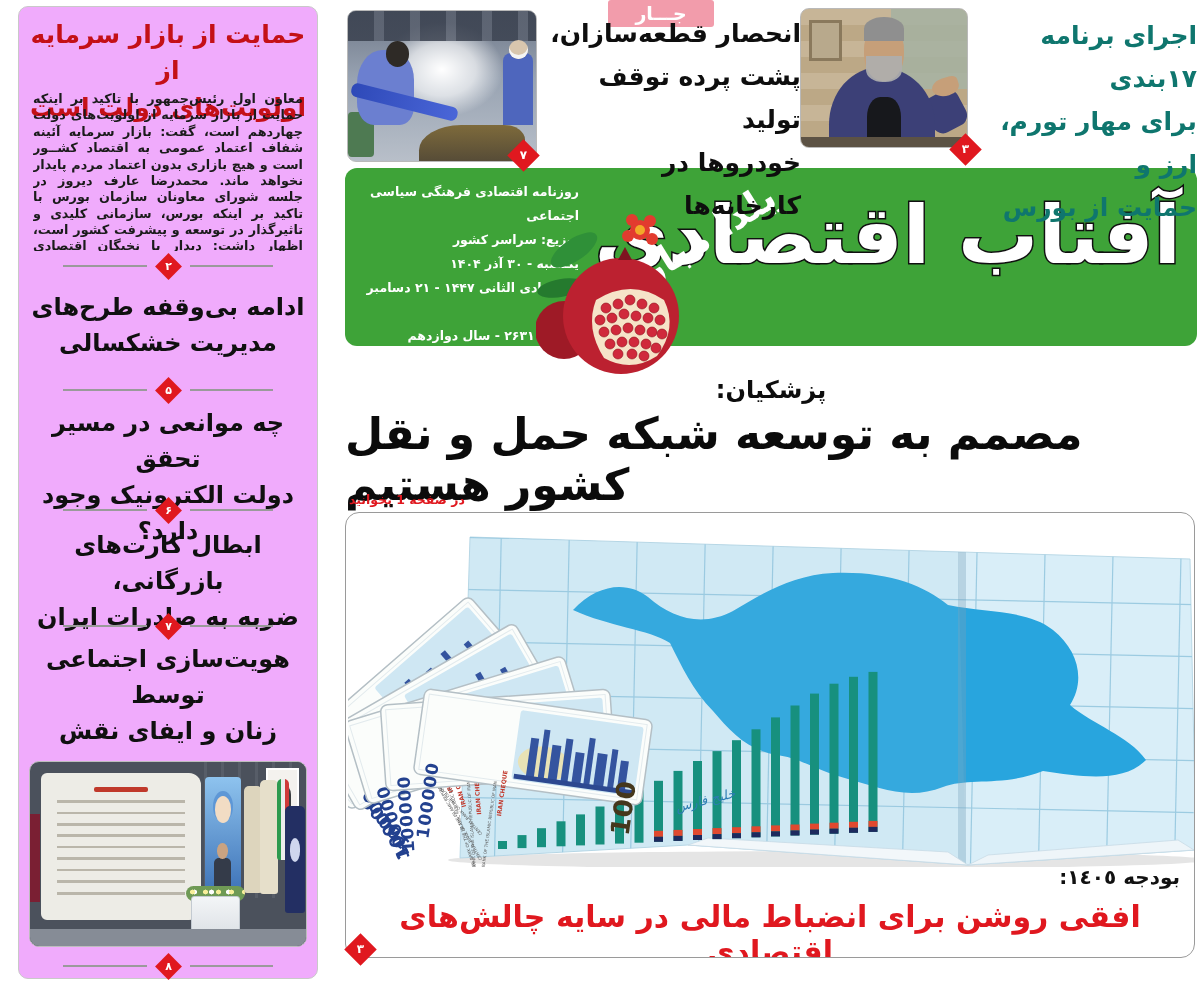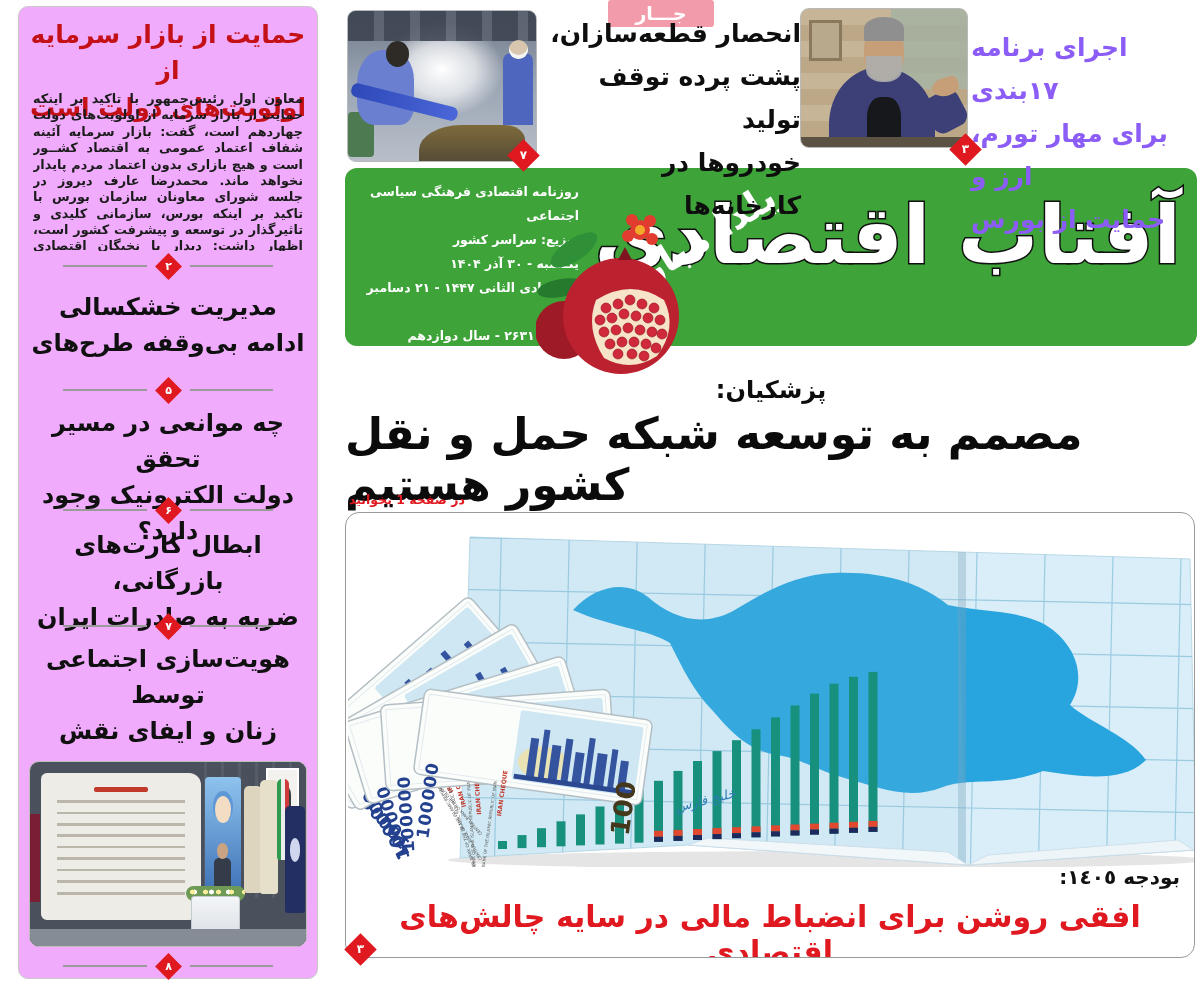--- a/index.html
+++ b/index.html
@@ -104,21 +104,21 @@
   .op-hair{position:absolute; left:38%; top:6%; width:24%; height:17%; background:#8f8f8f; border-radius:50% 50% 0 0;}
   .op-beard{position:absolute; left:39%; top:34%; width:22%; height:19%; background:#aeaeae;
     border-radius:0 0 46% 46%; opacity:.92;}
   .op-hand{position:absolute; right:5%; top:50%; width:16%; height:13%; background:#c69f79;
     border-radius:50% 30% 50% 60%; transform:rotate(-18deg);}
   .op-sleeve{position:absolute; right:2%; top:60%; width:22%; height:28%; background:#3c4077;
     border-radius:30%; transform:rotate(-28deg);}
   .op-table{position:absolute; left:0; bottom:0; width:100%; height:7%; background:#5c5244;}
 
   .top-right-head{position:absolute; left:971px; top:14px; width:226px; z-index:2;
-    font-size:25px; font-weight:800; line-height:1.72; color:#8b5cf6; text-align:left;margin-top:12px;}
+    font-size:25px; font-weight:800; line-height:1.72; color:#0f766e; text-align:right;}
 
   .pnum-float{position:absolute; width:23px; height:23px; background:var(--red);
     transform:rotate(45deg); z-index:6;}
   .pnum-float i{display:block; width:23px; height:23px; transform:rotate(-45deg); color:#fff;
     font-style:normal; font-size:12px; font-weight:700; text-align:center; line-height:23px;}
 
   
   .masthead{position:absolute; left:345px; top:168px; width:852px; height:178px;
     background:var(--green); border-radius:12px; z-index:1;}
   .mh-info{position:absolute; left:8px; top:12px; width:226px; text-align:right;
@@ -159,22 +159,22 @@
 
     <div class="divider" style="top:248px">
       <span class="dline"></span>
       <span class="diamond">
           <i>۲</i>
         </span>
       <span class="dline"></span>
     </div>
 
     <div class="lc-head" style="top:282px">
+      <div>ادامه بی‌وقفه طرح‌های</div>
       <div>مدیریت خشکسالی</div>
-      <div>ادامه بی‌وقفه طرح‌های</div>
     </div>
     <div class="divider" style="top:372px">
       <span class="dline"></span>
       <span class="diamond">
           <i>۵</i>
         </span>
       <span class="dline"></span>
     </div>
 
     <div class="lc-head" style="top:398px">

